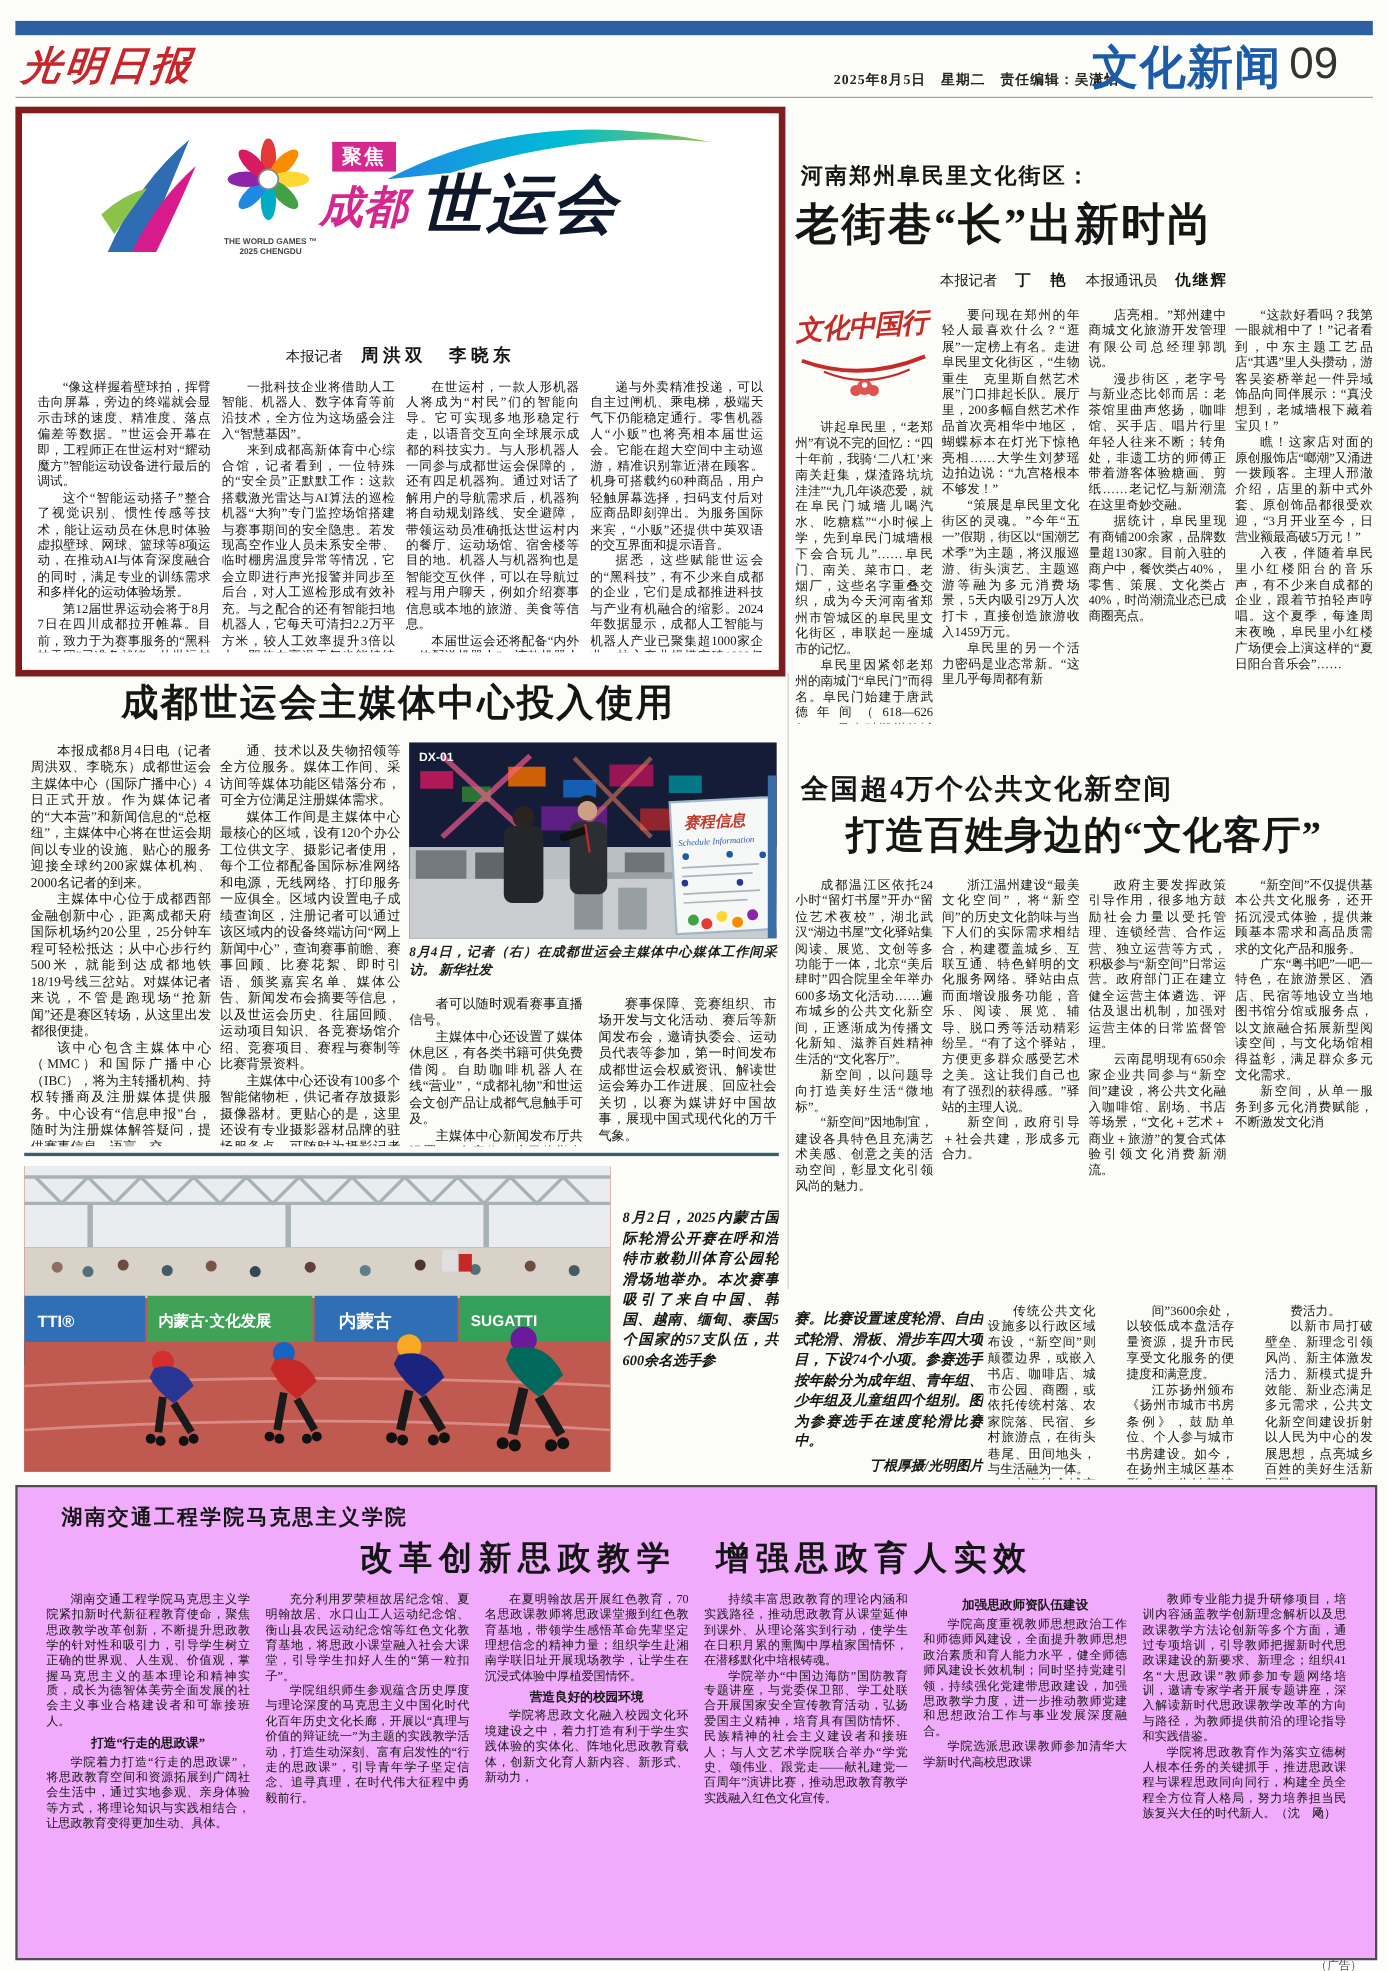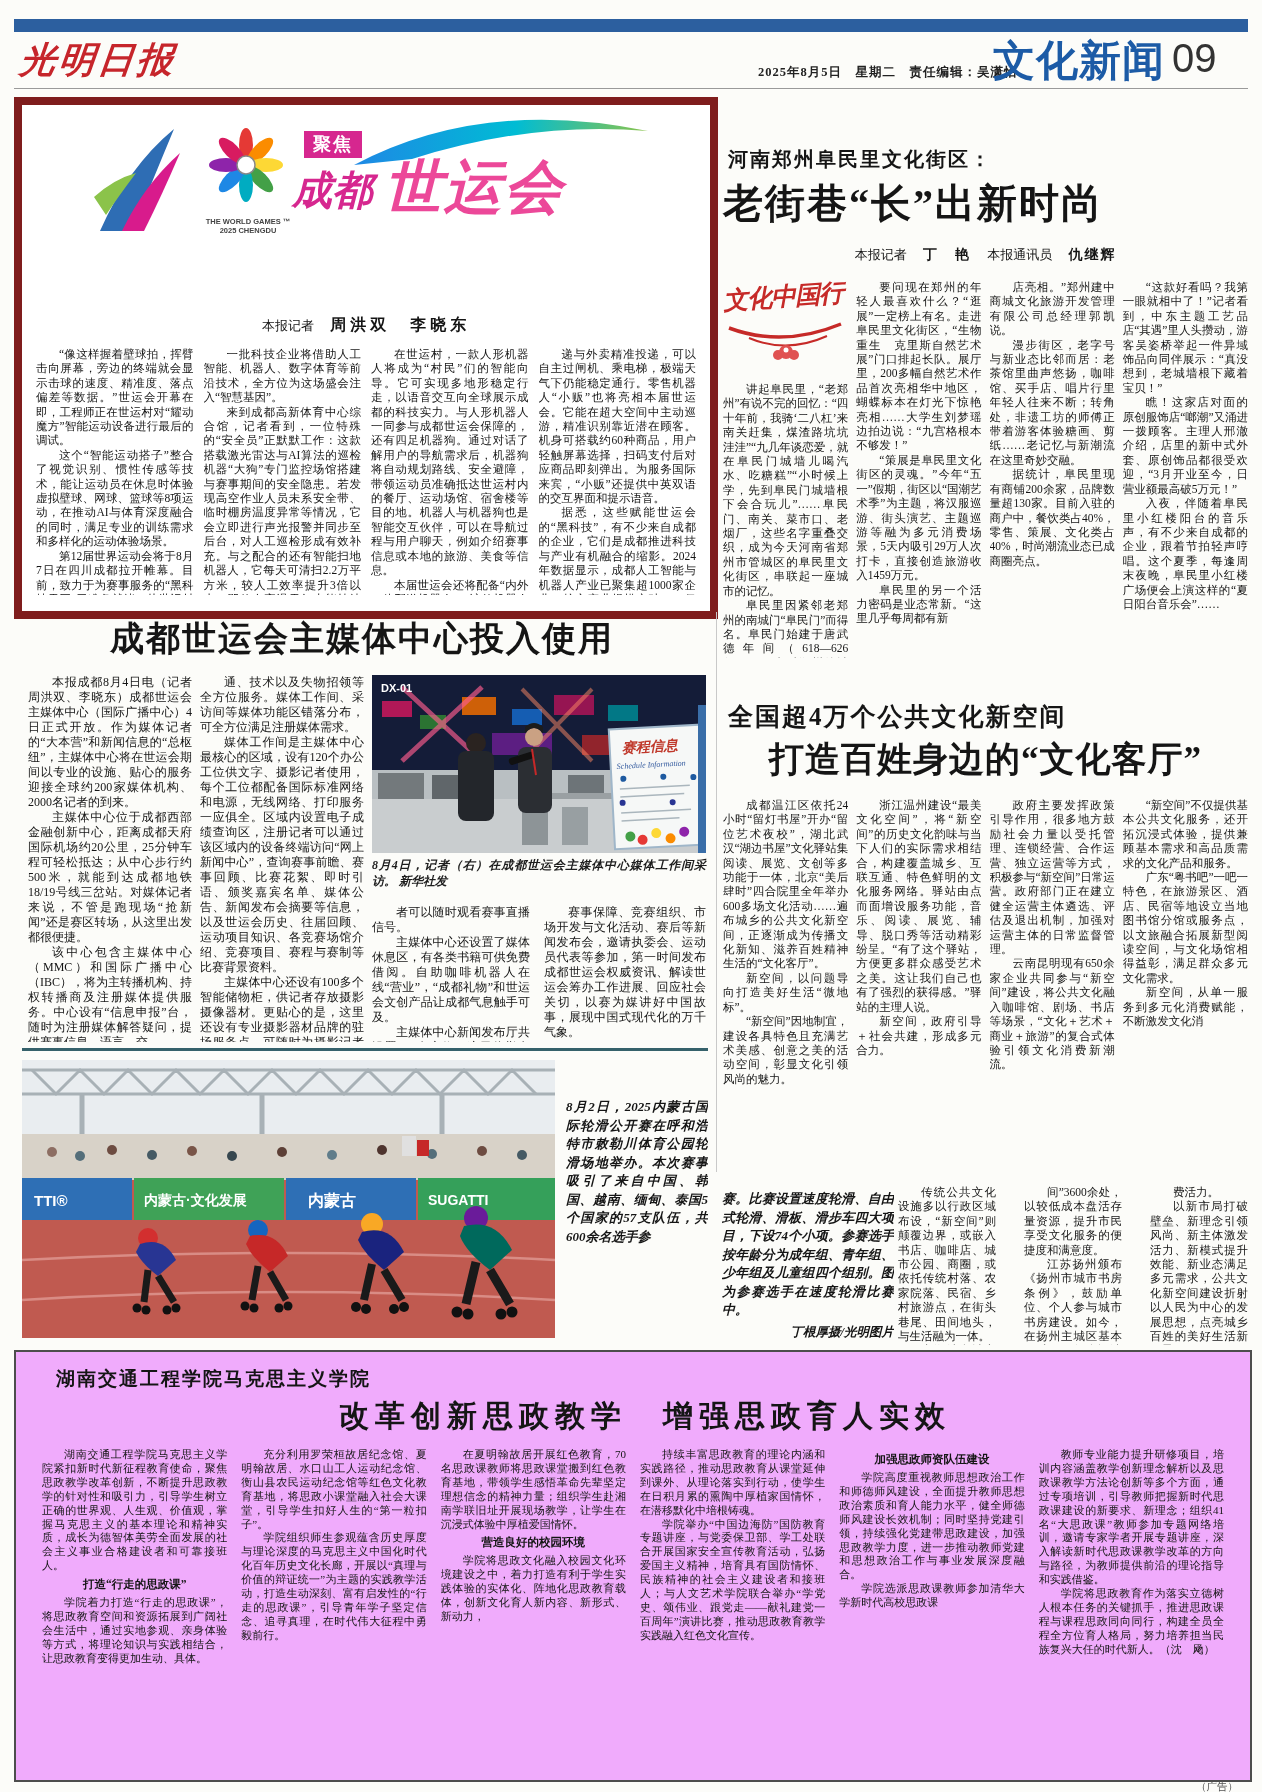--- a/index.html
+++ b/index.html
@@ -8,27 +8,27 @@
   .abs{position:absolute;}
   
   .topbar{left:14px;top:19px;width:1234px;height:13px;background:#2c5f9f;}
   .masthead{left:20px;top:36px;font-size:36px;font-weight:900;font-style:italic;
             color:#c6252b;letter-spacing:3px;transform:skewX(-6deg);}
   .dateline{left:758px;top:64px;font-size:12.5px;font-weight:bold;color:#222;letter-spacing:1px;}
   .section-title{left:993px;top:33px;font-size:42px;font-weight:900;color:#1c5ba6;letter-spacing:1px;}
   .page-num{left:1172px;top:36px;font-size:40px;color:#333;font-family:"Liberation Sans",sans-serif;}
   .head-rule{left:14px;top:88px;width:1234px;height:1px;background:#9a9a9a;}
   
-  .focus-box{left:14px;top:97px;width:688px;height:506px;border:8px solid #7f1d1d;background:#fff;}
+  .focus-box{left:14px;top:97px;width:688px;height:506px;border:6px solid #7f1d1d;background:#fff;}
   .wg-logo{position:absolute;left:70px;top:10px;width:560px;height:138px;}
   .wg-badge{position:absolute;left:212px;top:16px;width:58px;height:27px;background:#d6278f;color:#fff;
             font-size:18px;font-weight:900;text-align:center;line-height:27px;letter-spacing:2px;}
   .wg-chengdu{position:absolute;left:200px;top:48px;font-size:40px;font-weight:900;font-style:italic;color:#d6278f;}
   .wg-event{position:absolute;left:292px;top:34px;font-size:58px;font-weight:900;font-style:italic;
-            color:#ec4899;letter-spacing:2px;}
+            color:#0f172a;letter-spacing:2px;}
   .wg-sub{position:absolute;left:96px;top:102px;width:120px;text-align:center;color:#444;
           font-family:"Liberation Sans",sans-serif;font-weight:bold;}
   .wg-sub div{font-size:7.5px;line-height:9px;}
   .focus-headline{position:absolute;left:0;top:152px;width:100%;text-align:center;
                   font-size:37px;font-weight:900;letter-spacing:1px;}
   .focus-byline{position:absolute;left:0;top:210px;width:100%;text-align:center;font-size:13px;}
   .focus-byline b{font-size:16px;letter-spacing:4px;}
   .focus-body{position:absolute;left:14px;top:242px;width:660px;height:248px;display:flex;gap:10px;}
   
   .tcol{flex:1;overflow:hidden;}
@@ -59,21 +59,21 @@
             display:inline-block;transform:rotate(-4deg);white-space:nowrap;}
   .cs-head-top{left:728px;top:700px;font-size:25px;font-weight:900;letter-spacing:2px;}
   .cs-head-main{left:723px;top:736px;width:525px;text-align:center;font-size:35px;font-weight:900;letter-spacing:1px;}
   .cs-upper{left:723px;top:798px;width:525px;height:352px;display:flex;gap:8px;}
   .cs-lower{left:898px;top:1185px;width:350px;height:160px;display:flex;gap:28px;}
   .cs-source{font-weight:900;text-indent:0 !important;}
   
   .academy{left:14px;top:1350px;width:1234px;height:428px;border:2px solid #4d4d4d;background:#f0abfc;}
   .acad-inst{position:absolute;left:40px;top:14px;font-size:19px;font-weight:900;letter-spacing:2px;}
   .acad-headline{position:absolute;left:0;top:44px;width:100%;text-align:center;font-size:30px;
-                 font-weight:900;letter-spacing:6px;padding-left:12px;}
+                 font-weight:900;letter-spacing:6px;}
   .acad-body{position:absolute;left:26px;top:96px;width:1182px;height:318px;display:flex;gap:14px;}
   .acad-body p{font-size:11px;line-height:13.9px;}
   .acad-body .subhead{font-size:11.5px;}
   .ad-mark{left:1196px;top:1780px;font-size:10.5px;color:#555;}
 </style>
 </head>
 <body>
 
 <div class="abs topbar"></div>
 <div class="abs masthead">光明日报</div>

